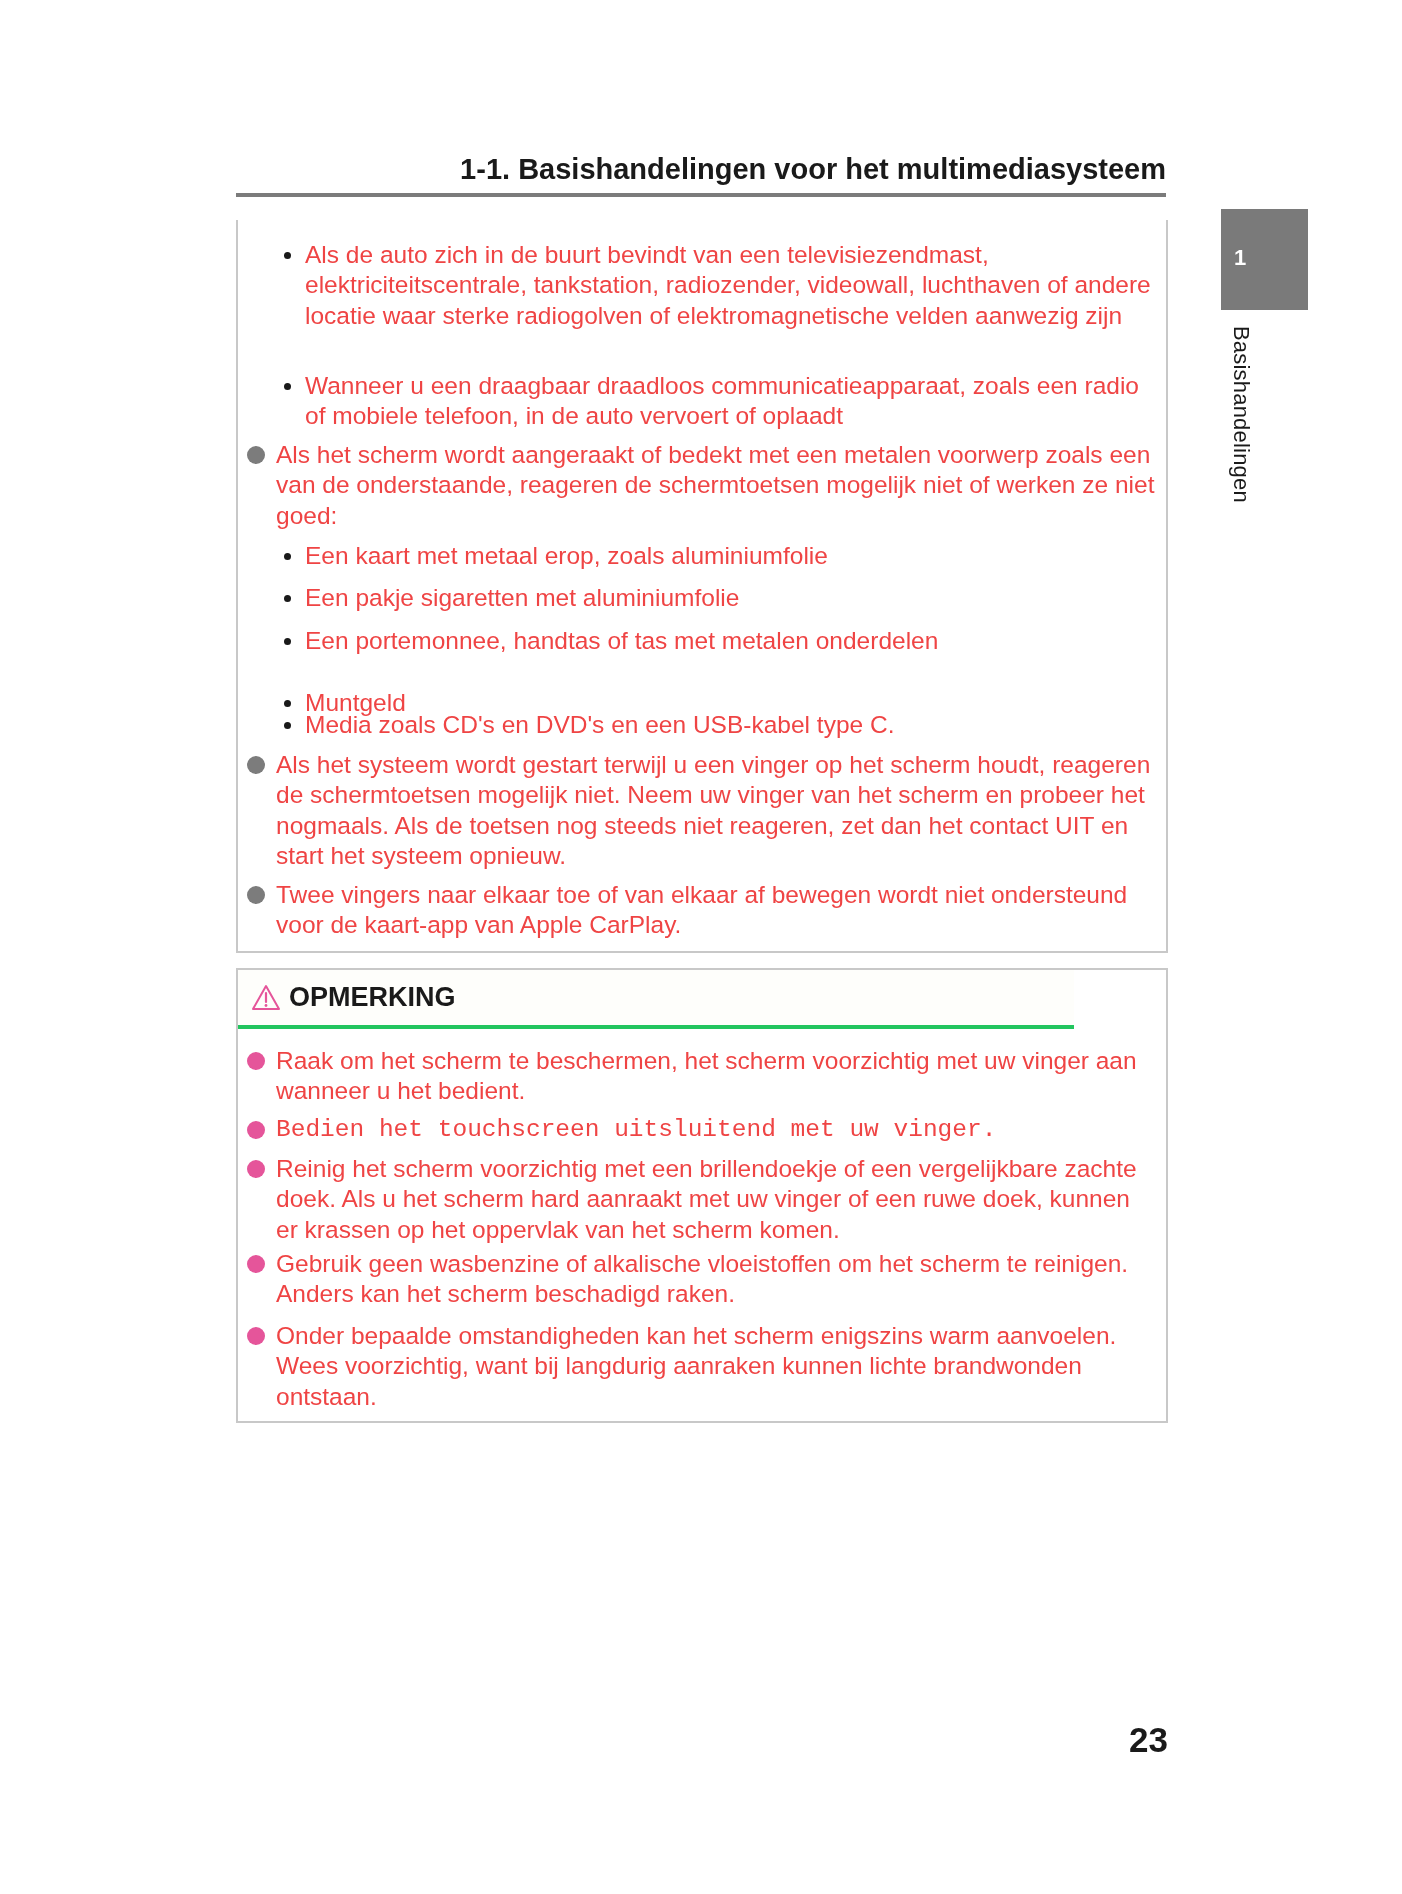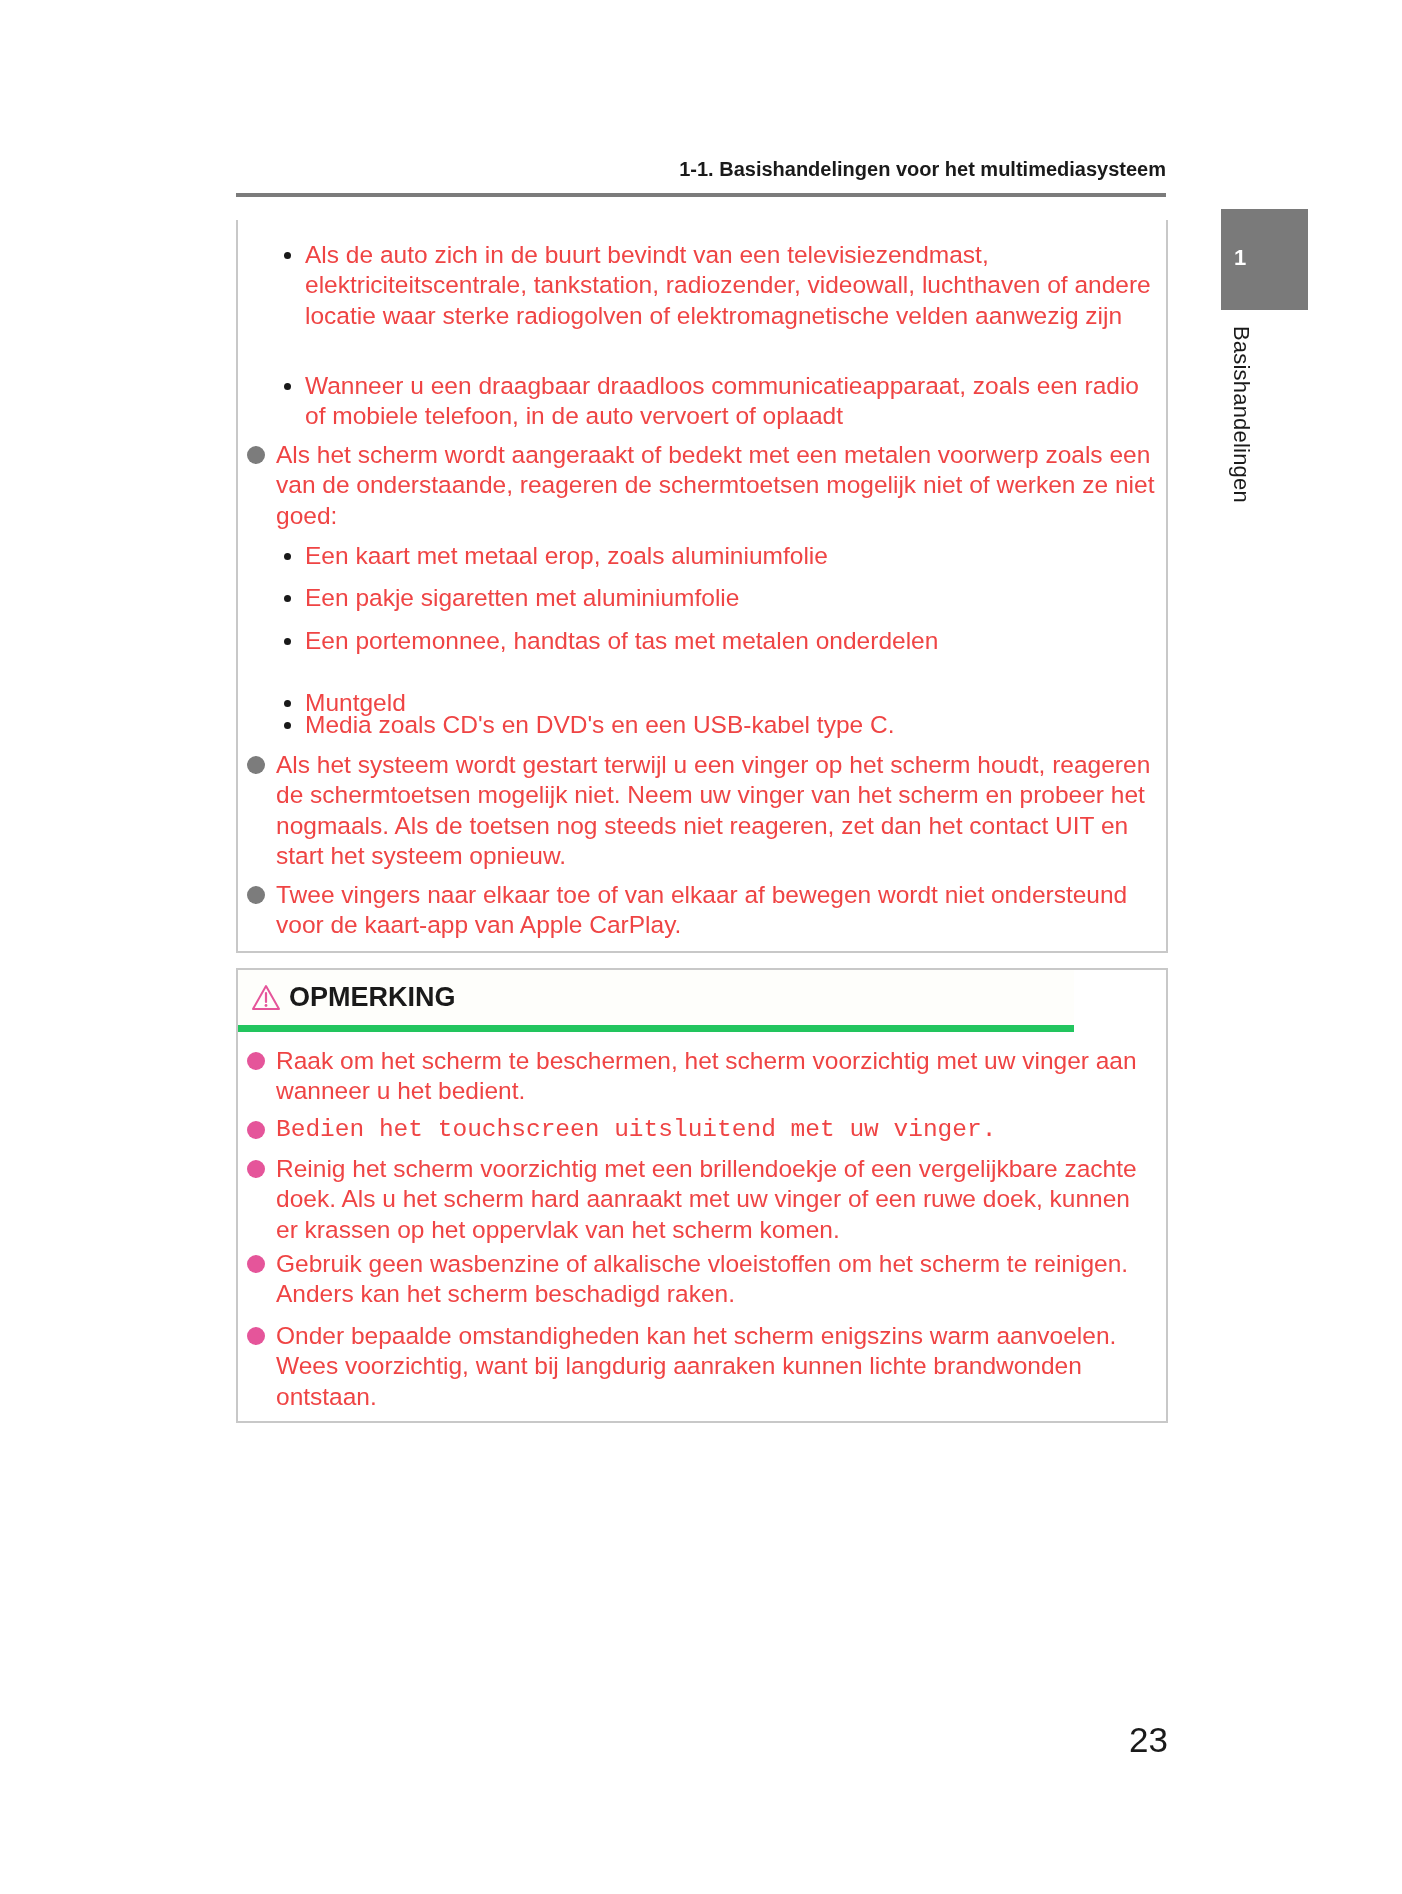--- a/index.html
+++ b/index.html
@@ -2,21 +2,21 @@
 <html><head>
 <meta charset="utf-8">
 <style>
   html, body { margin: 0; padding: 0; }
   body {
     width: 1402px; height: 1894px; position: relative; background: #ffffff;
     font-family: "Liberation Sans", sans-serif; color: #1a1a1a; overflow: hidden;
   }
   .page-header {
     position: absolute; left: 236px; top: 153px; width: 930px;
-    text-align: right; font-weight: bold; font-size: 20px; line-height: 32px; color: #1a1a1a;
+    text-align: right; font-weight: bold; font-size: 29px; line-height: 32px; color: #1a1a1a;
   }
   .header-rule {
     position: absolute; left: 236px; top: 193px; width: 930px; height: 4px; background: #7b7b7b;
   }
   .chapter-tab {
     position: absolute; left: 1221px; top: 209px; width: 87px; height: 101px; background: #7a7a7a;
   }
   .chapter-num {
     position: absolute; left: 1234px; top: 246px; color: #ffffff; font-weight: bold; font-size: 22px; line-height: 24px;
   }
@@ -27,41 +27,41 @@
   .box1 {
     position: absolute; left: 236px; top: 220px; width: 928px; height: 731px;
     border-left: 2px solid #c8c8c8; border-right: 2px solid #c8c8c8; border-bottom: 2px solid #c8c8c8;
   }
   .box2 {
     position: absolute; left: 236px; top: 968px; width: 928px; height: 451px;
     border: 2px solid #c8c8c8;
   }
   .box2-header {
     position: absolute; left: 0; top: 0; width: 836px; height: 55px; background: #fefefb;
-    border-bottom: 7px solid #22c55e;
+    border-bottom: 4px solid #22c55e;
     text-decoration: underline;
   }
   .warn-icon { position: absolute; left: 13px; top: 14px; width: 30px; height: 27px; }
   .box2-title {
     position: absolute; left: 51px; top: 10px; font-weight: bold; font-size: 27px; line-height: 34px; color: #1a1a1a;
   }
   .item { position: absolute; font-size: 24.5px; line-height: 30.3px; color: #ef4444; }
   .main-item { left: 38px; width: 880px; }
   .sub-item { left: 67px; width: 850px; }
   .dot {
     position: absolute; left: -29px; top: 6px; width: 18px; height: 18px; border-radius: 50%;
   }
   .dot.gray { background: #7c7c7c; }
   .dot.pink { background: #e5559a; }
   .sdot {
     position: absolute; left: -21px; top: 12px; width: 7px; height: 7px; border-radius: 50%; background: #1a1a1a;
   }
   .page-number {
     position: absolute; left: 1120px; top: 1720px; width: 48px; text-align: right;
-    font-weight: normal; font-size: 35px; line-height: 40px; color: #1a1a1a;
+    font-weight: bold; font-size: 35px; line-height: 40px; color: #1a1a1a;
   }
 </style>
 </head>
 <body>
 
 <div class="page-header">1-1. Basishandelingen voor het multimediasysteem</div>
 <div class="header-rule"></div>
 
 <div class="chapter-tab"></div>
 <div class="chapter-num">1</div>

